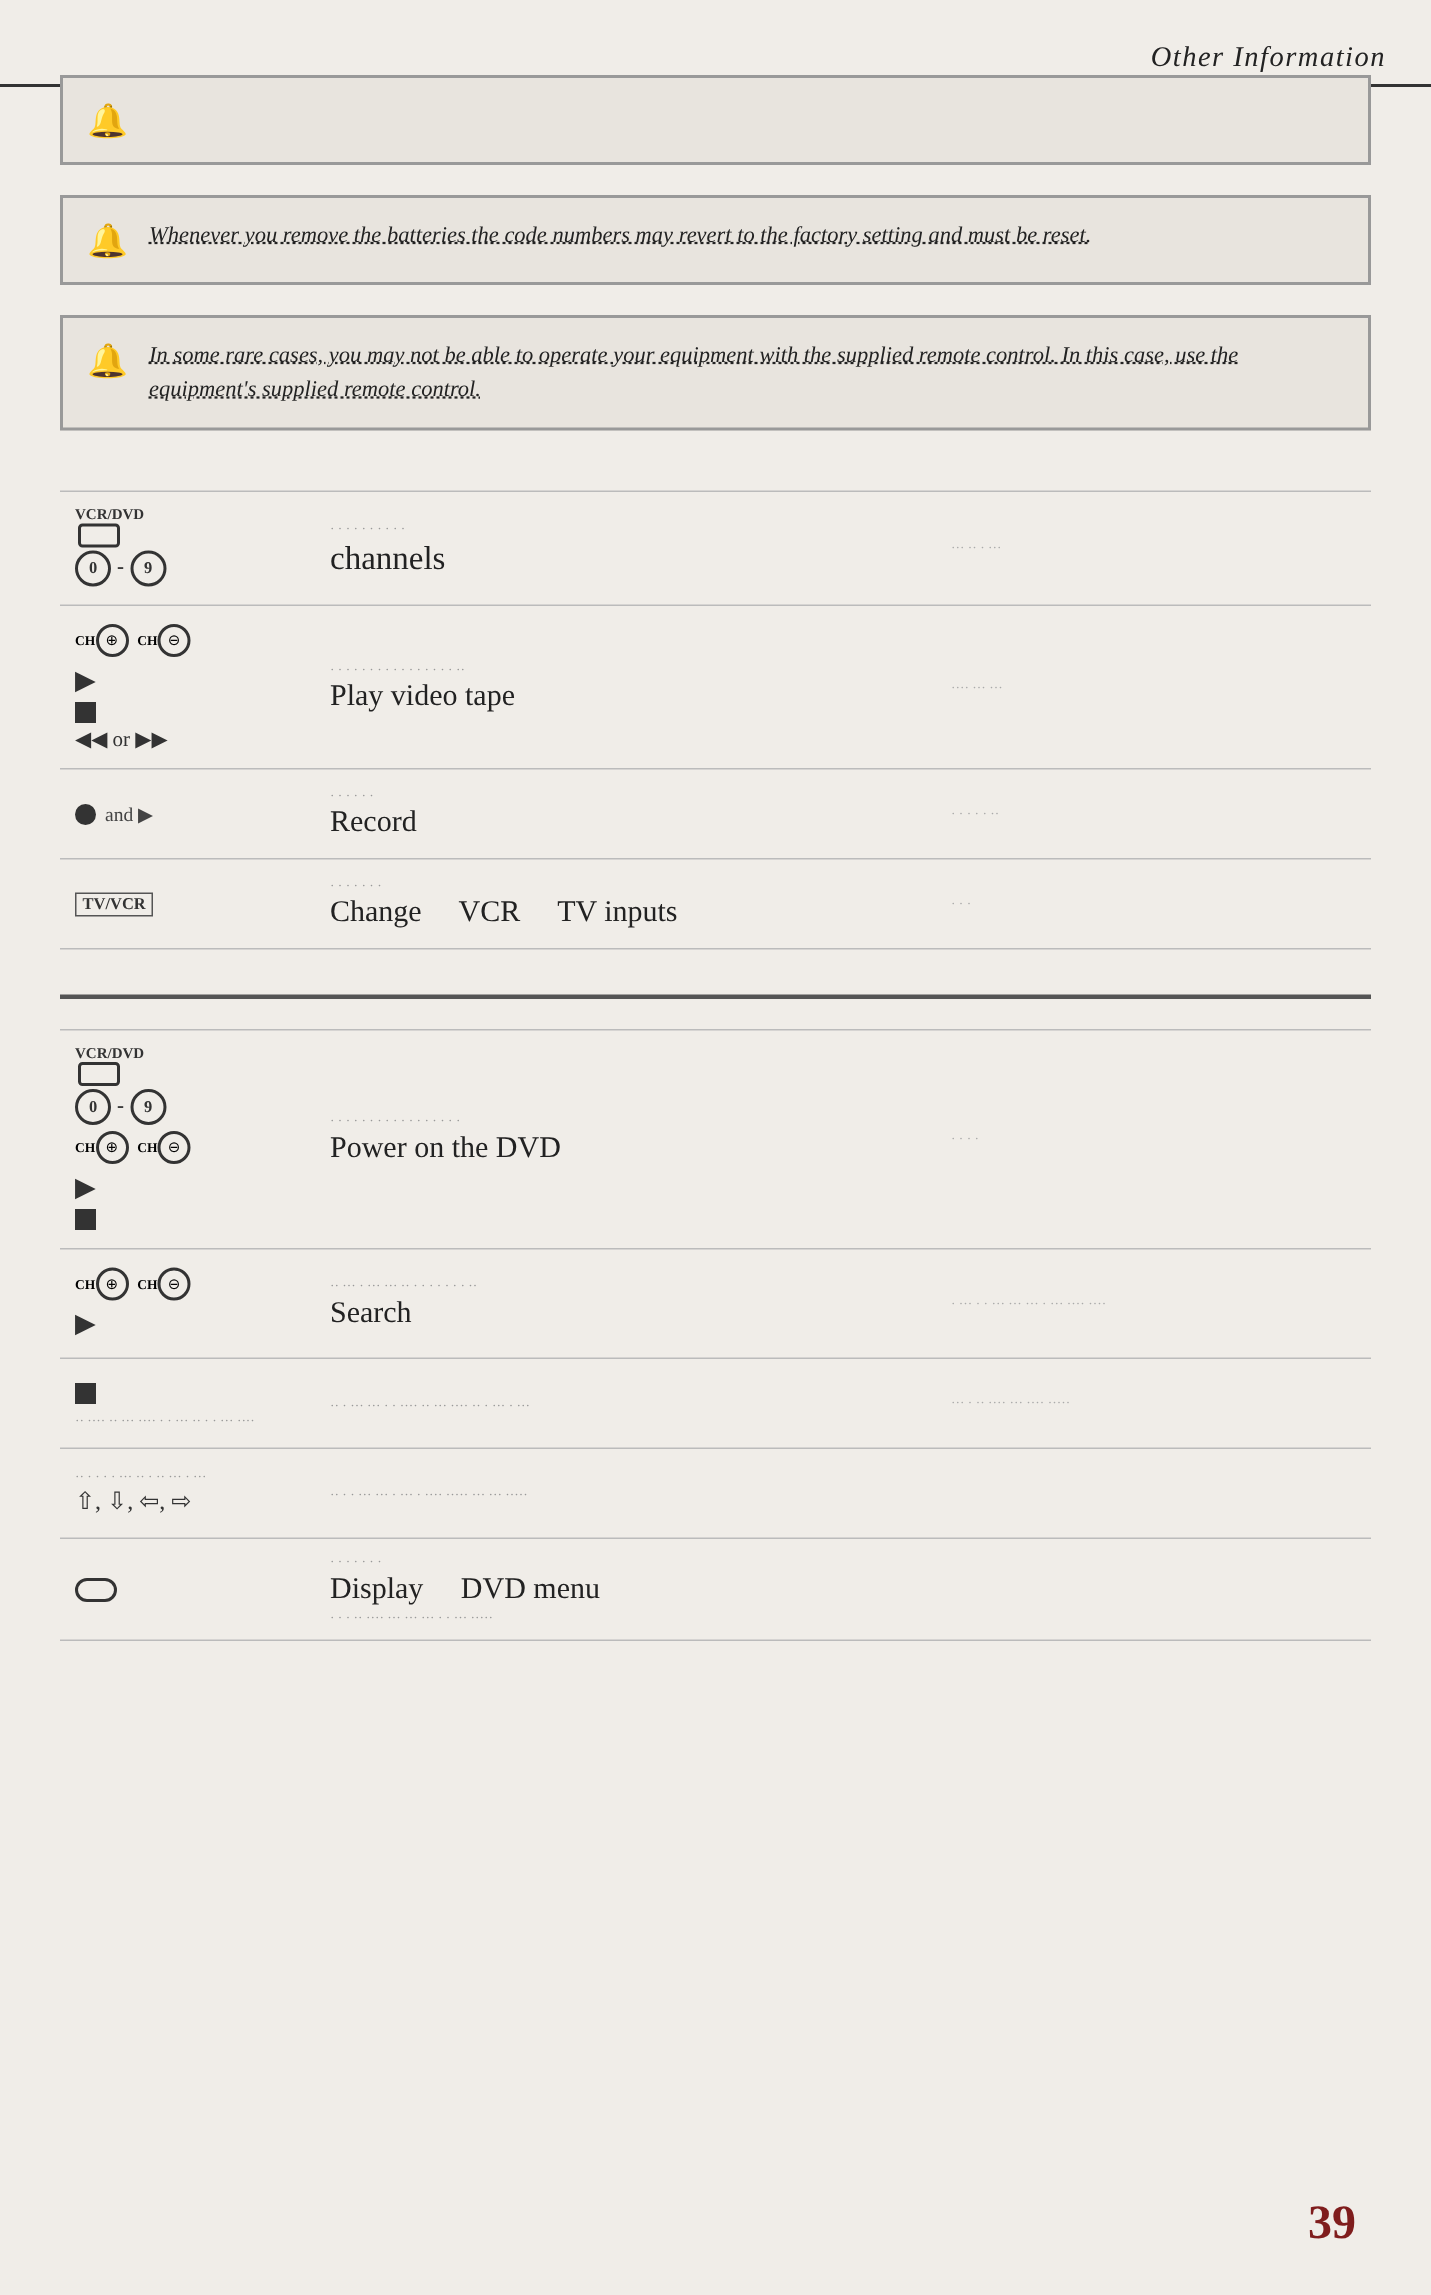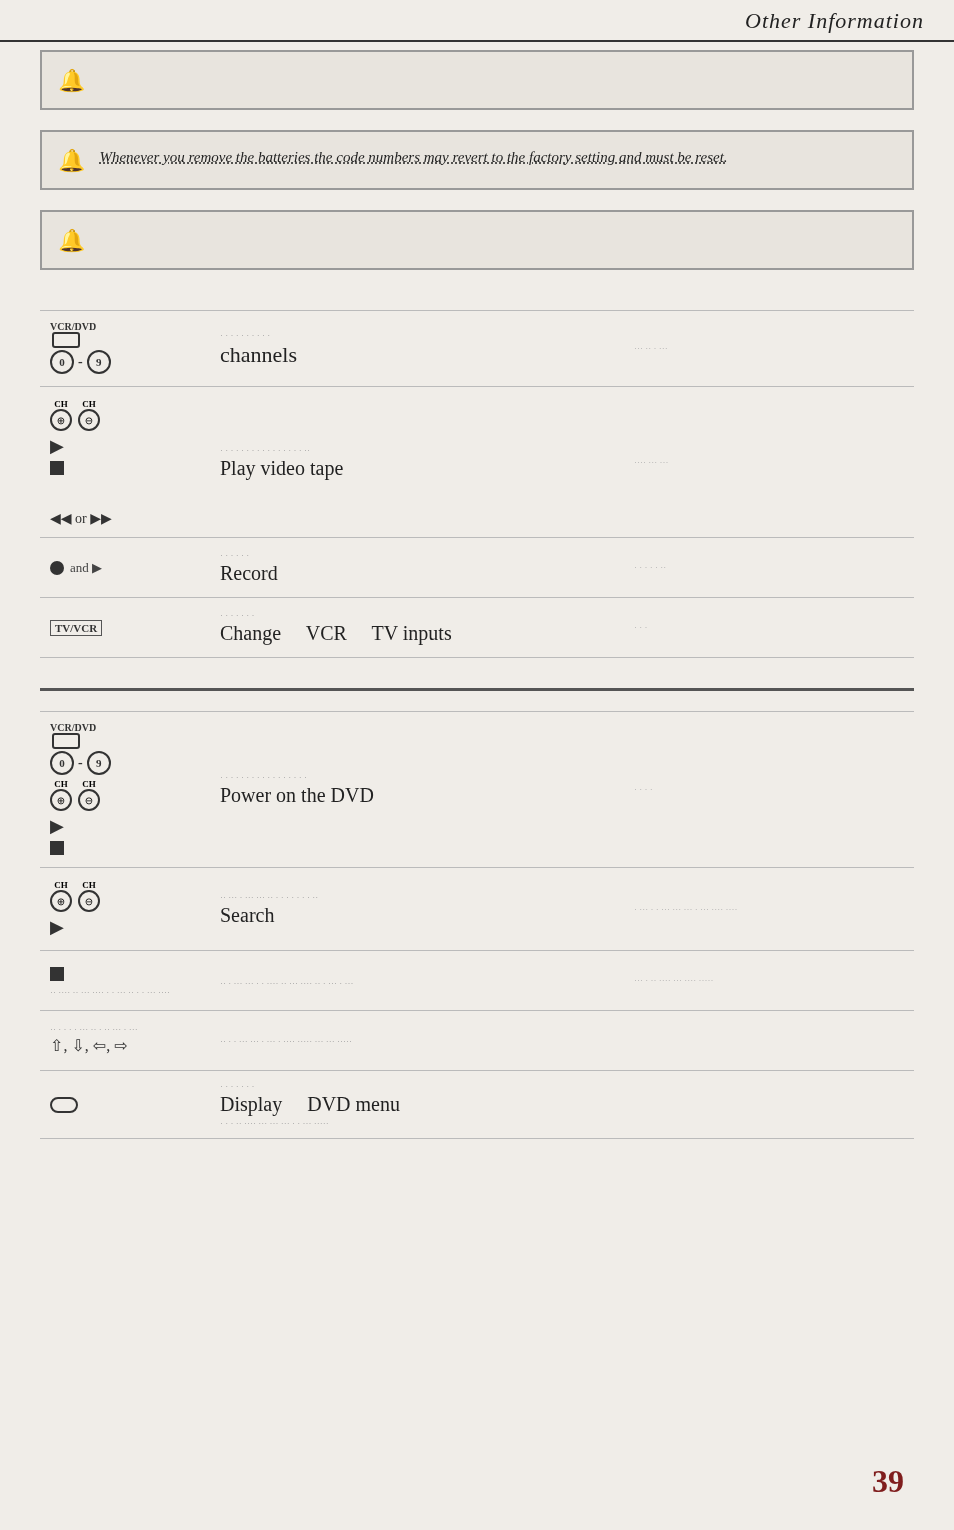--- a/index.html
+++ b/index.html
@@ -18,24 +18,25 @@
       top: 0;
       right: 0;
       width: 100%;
       display: flex;
       justify-content: flex-end;
       align-items: center;
       padding: 8px 30px 6px 0;
       border-bottom: 2px solid #333;
     }
     .header-title {
-      font-size: 22px;
+      font-size: 19px;
       font-style: italic;
       color: #222;
       letter-spacing: 1px;
+      margin-top: 20px;
     }
 
     
     .content {
       padding: 50px 40px 40px 40px;
     }
 
     
     .note-box {
       display: flex;
@@ -130,21 +131,21 @@
     }
 
     .ch-group {
       display: flex;
       gap: 6px;
       margin: 2px 0;
     }
 
     .ch-btn {
       display: flex;
-      flex-direction: column;
+      flex-direction: row;
       align-items: center;
     }
 
     .ch-text {
       font-size: 9px;
       font-weight: bold;
     }
 
     .ch-circle {
       width: 22px;
@@ -168,21 +169,20 @@
       width: 14px;
       height: 14px;
       background: #333;
       display: block;
       margin: 2px 0;
     }
 
     .rew-ff {
       font-size: 14px;
       color: #333;
-      margin-top: 33px;
     }
 
     .rec-group {
       display: flex;
       align-items: center;
       gap: 6px;
     }
 
     .rec-dot {
       width: 14px;
@@ -298,20 +298,21 @@
     <span class="note-icon">🔔</span>
   </div>
 
   <div class="note-box">
     <span class="note-icon">🔔</span>
     <span class="note-text">Whenever you remove the batteries the code numbers may revert to the factory setting and must be reset.</span>
   </div>
 
   <div class="note-box">
     <span class="note-icon">🔔</span>
+    <span class="note-text">In some rare cases, you may not be able to operate your equipment with the supplied remote control. In this case, use the equipment's supplied remote control.</span>
   </div>
 
   <div class="function-table">
 
     <div class="table-row">
       <div class="col-buttons">
         <span class="btn-label vcr-dvd-label">VCR/DVD</span>
         <span class="vcr-dvd-icon"></span>
         <div class="btn-circle-group">
           <div class="btn-circle">0</div>

